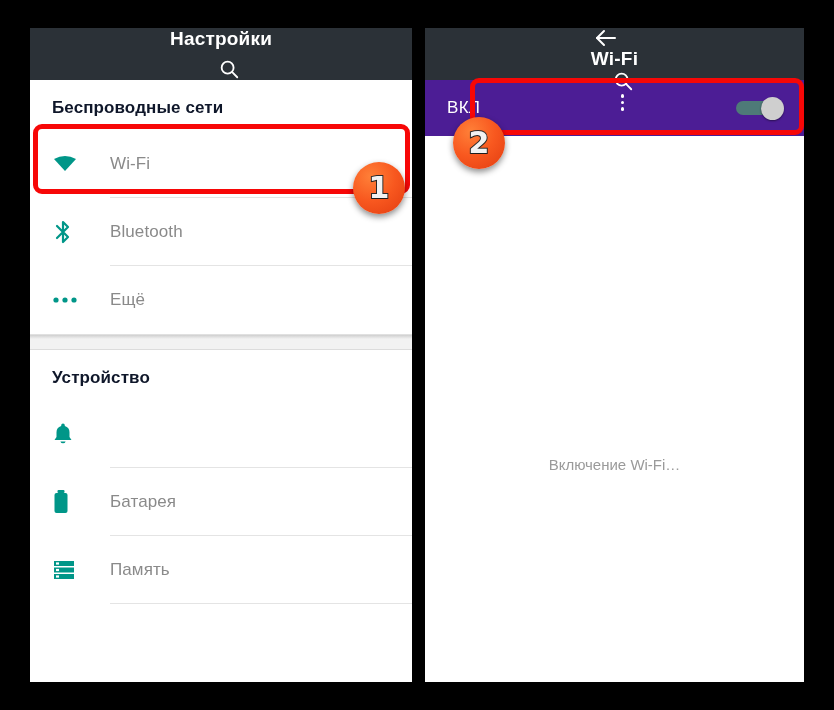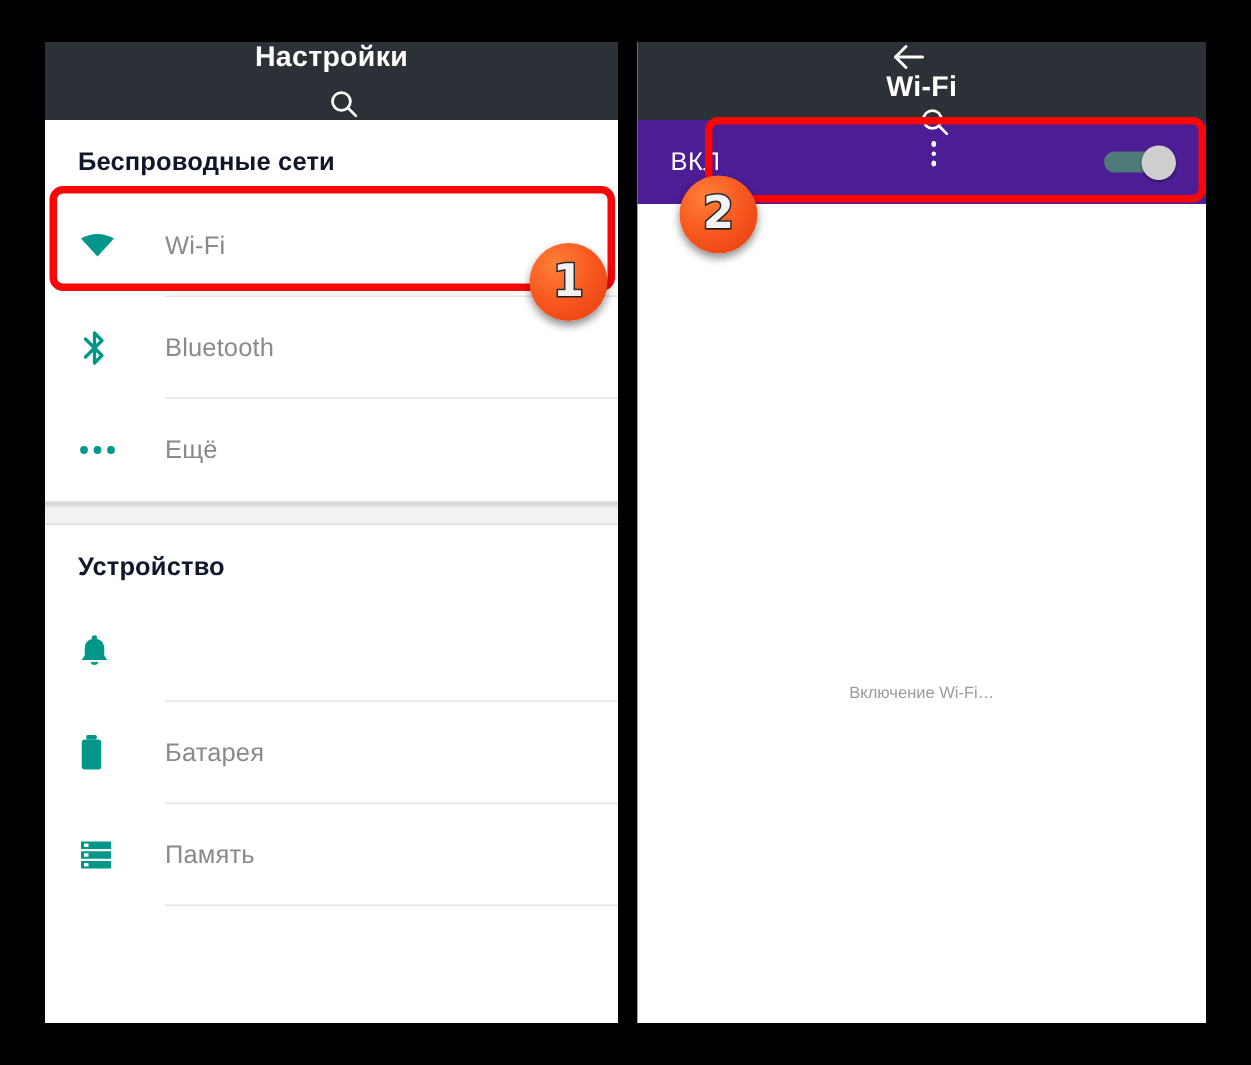--- a/index.html
+++ b/index.html
@@ -137,21 +137,21 @@
     background: #ffffff;
     height: calc(100% - 108px);
     position: relative;
   }
   .status-text {
     position: absolute;
     left: 0; right: 0;
     top: 320px;
     text-align: center;
     color: #9a9a9a;
-    font-size: 11px;
+    font-size: 15px;
   }
 
   
   .redbox {
     position: absolute;
     border: 5px solid #f70707;
     border-radius: 9px;
     z-index: 5;
     pointer-events: none;
   }

